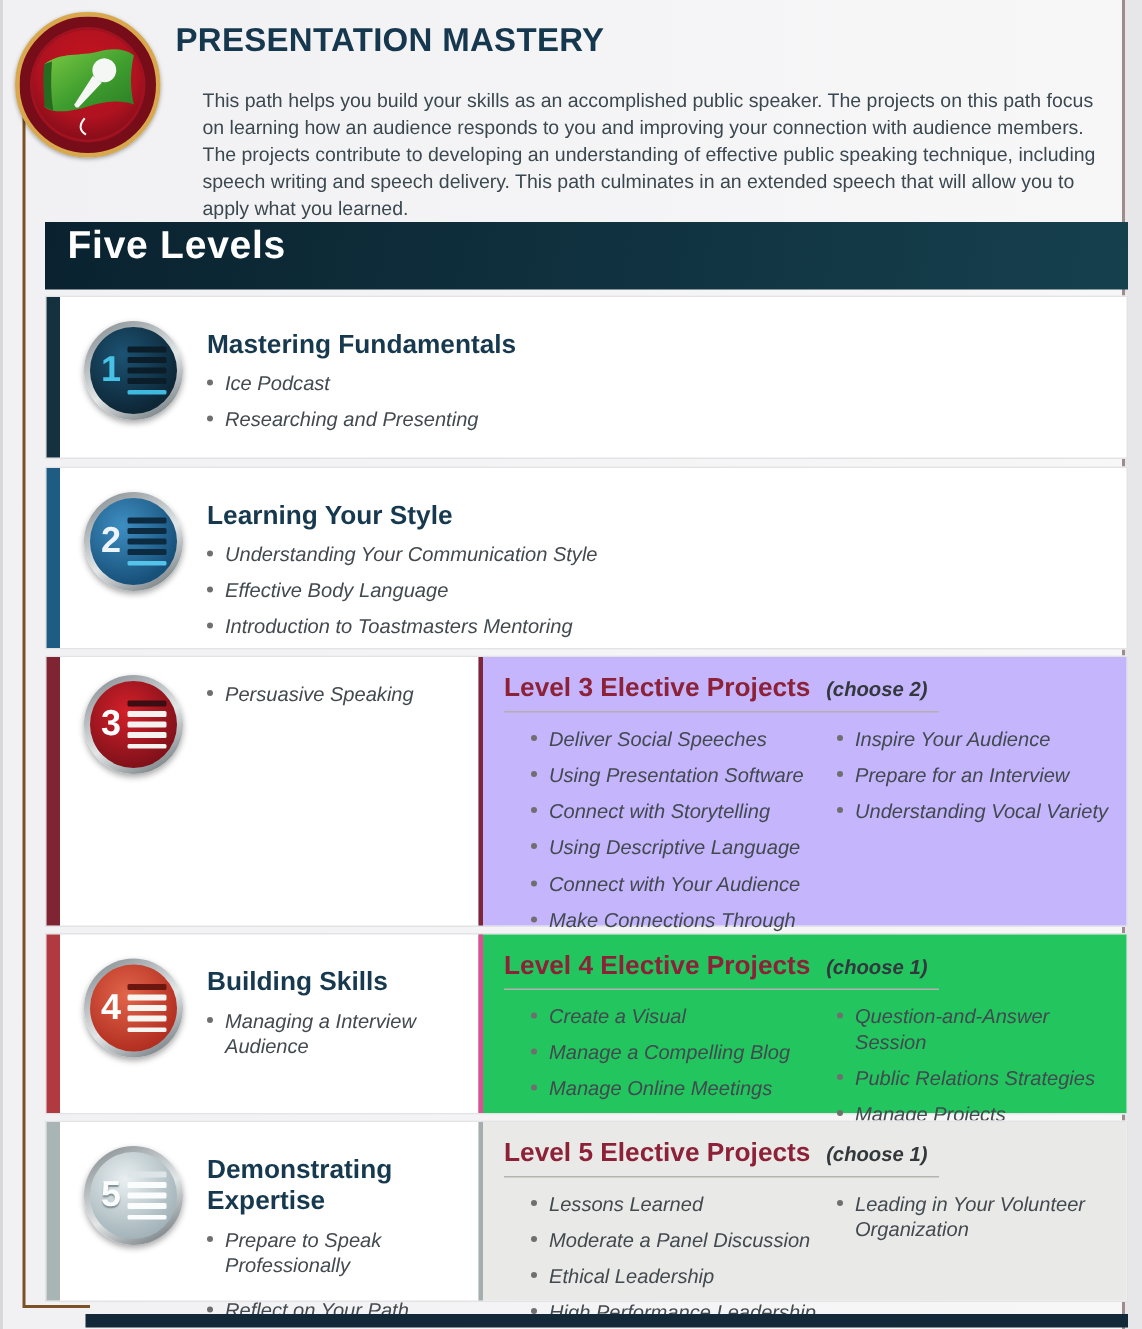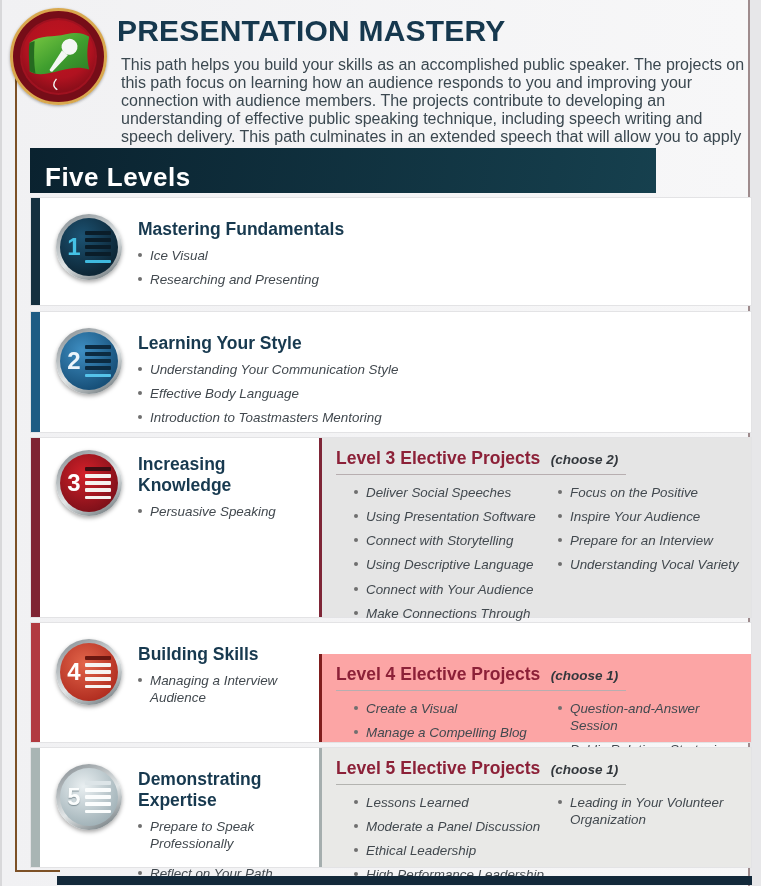--- a/index.html
+++ b/index.html
@@ -24,31 +24,31 @@
   .logo{
     position:absolute;left:8px;top:8px;width:97px;height:97px;border-radius:50%;
     background:radial-gradient(circle at 50% 38%, #c5141f 0%, #b01220 45%, #8e0e1a 62%, #6e0a14 100%);
     border:3px solid #d8a84e;
     box-shadow:inset 0 0 0 7px #760d18, inset 0 0 0 9px #a01220, 0 1px 3px rgba(0,0,0,.35);
     box-sizing:border-box;
     display:flex;align-items:center;justify-content:center;
   }
   .masthead{position:absolute;left:115px;top:14px;width:632px;}
   .masthead h1{
-    margin:0 0 8px 0;font-size:30px;font-weight:bold;color:#16384e;letter-spacing:.2px;
+    margin:0 0 8px 0;font-size:22px;font-weight:bold;color:#16384e;letter-spacing:.2px;
   }
   .masthead p{
-    margin:4px;font-size:16px;line-height:18px;color:#3b4850;
+    margin:18px;font-size:13px;line-height:18px;color:#3b4850;
   }
 
   
   .section-bar{
-    position:absolute;left:28px;top:148px;width:626px;height:45px;
+    position:absolute;left:28px;top:148px;width:722px;height:45px;
     background:linear-gradient(100deg,#0a222f,#16404e);
-    color:#fff;display:flex;align-items:flex-end;
+    color:#fff;display:flex;align-items:flex-start;
     font-size:26px;font-weight:bold;letter-spacing:.5px;
     padding-left:15px;box-sizing:border-box;
   }
   .row{
     position:absolute;left:28px;width:722px;background:#fff;
     border:1px solid #e3e3e5;box-sizing:border-box;
     display:flex;
   }
   .row.lv1{top:197px;height:109px;}
   .row.lv2{top:311px;height:122px;}
@@ -102,22 +102,22 @@
   .lv1 .req,.lv2 .req{width:300px;}
   .lv3 .req{width:175px;}
   .lv4 .req,.lv5 .req{width:155px;}
   .lv5 .req li.proj{margin-bottom:13px;}
 
   
   .panel{
     margin-left:auto;width:432px;flex:none;align-self:stretch;
     padding:10px 8px 0 14px;box-sizing:border-box;
   }
-  .lv3 .panel{background:#e5e5e5;border-left:3px solid #7e2637;}
-  .lv4 .panel{background:#fca5a5;border-left:3px solid #7f1d1d;margin-top:31px;}
+  .lv3 .panel{background:#c4b5fd;border-left:3px solid #7e2637;}
+  .lv4 .panel{background:#22c55e;border-left:3px solid #ec4899;}
   .lv5 .panel{background:#e9e9e7;border-left:3px solid #a5aeae;}
   .panel-h .t{font-size:17.5px;font-weight:bold;color:#8c2138;}
   .panel-h .c{font-size:13.5px;font-style:italic;font-weight:bold;color:#33383d;margin-left:6px;}
   .panel hr{border:0;border-top:1px solid #b7aeb0;margin:5px 0 9px 0;width:290px;}
   .lv5 .panel hr{border-top-color:#b3b3b0;}
   .cols{display:flex;}
   .cols .col1{width:222px;flex:none;padding-left:18px;box-sizing:border-box;}
   .cols .col2{flex:1;}
 
   .bottom-bar{position:absolute;left:55px;top:876px;width:695px;height:9px;background:#13293a;}
@@ -170,21 +170,21 @@
               <i class="u"></i>
             </span>
         </div>
       </div>
     </div>
     <div class="content">
       <h3>Mastering Fundamentals</h3>
       <ul class="proj-list req">
           <li class="proj">
             <span class="dot"></span>
-            <span class="txt">Ice Visual</span>
+            <span class="txt">Ice Podcast</span>
           </li>
           <li class="proj">
             <span class="dot"></span>
             <span class="txt">Researching and Presenting</span>
           </li>
         </ul>
     </div>
   </div>
 
   <div class="row lv2">
@@ -232,21 +232,20 @@
               <i></i>
               <i></i>
               <i></i>
               <i></i>
               <i class="u"></i>
             </span>
         </div>
       </div>
     </div>
     <div class="content">
-      <h3>Increasing Knowledge</h3>
       <ul class="proj-list req">
           <li class="proj">
             <span class="dot"></span>
             <span class="txt">Persuasive Speaking</span>
           </li>
         </ul>
     </div>
     <div class="panel">
       <div class="panel-h">
         <span class="t">Level 3 Elective Projects</span>
@@ -274,24 +273,20 @@
             <li class="proj">
               <span class="dot"></span>
               <span class="txt">Connect with Your Audience</span>
             </li>
             <li class="proj">
               <span class="dot"></span>
               <span class="txt">Make Connections Through Networking</span>
             </li>
           </ul>
         <ul class="proj-list col2">
-            <li class="proj">
-              <span class="dot"></span>
-              <span class="txt">Focus on the Positive</span>
-            </li>
             <li class="proj">
               <span class="dot"></span>
               <span class="txt">Inspire Your Audience</span>
             </li>
             <li class="proj">
               <span class="dot"></span>
               <span class="txt">Prepare for an Interview</span>
             </li>
             <li class="proj">
               <span class="dot"></span>

